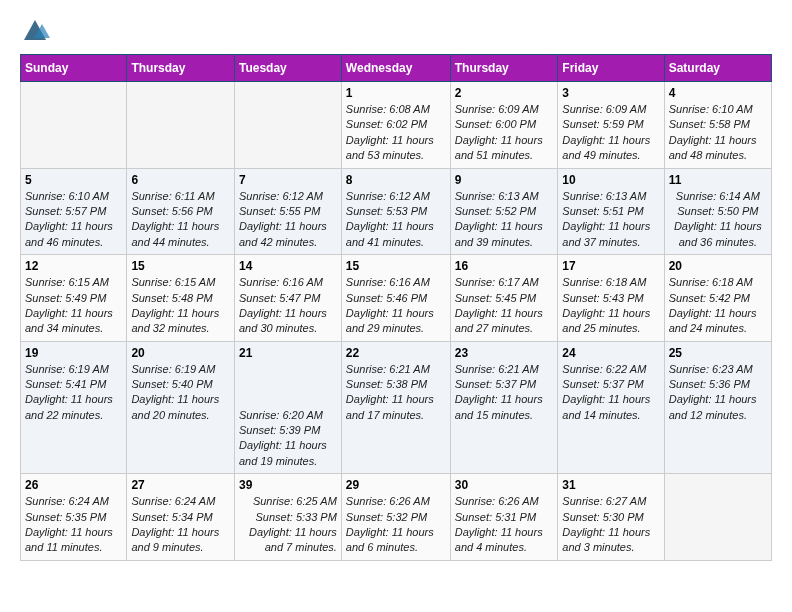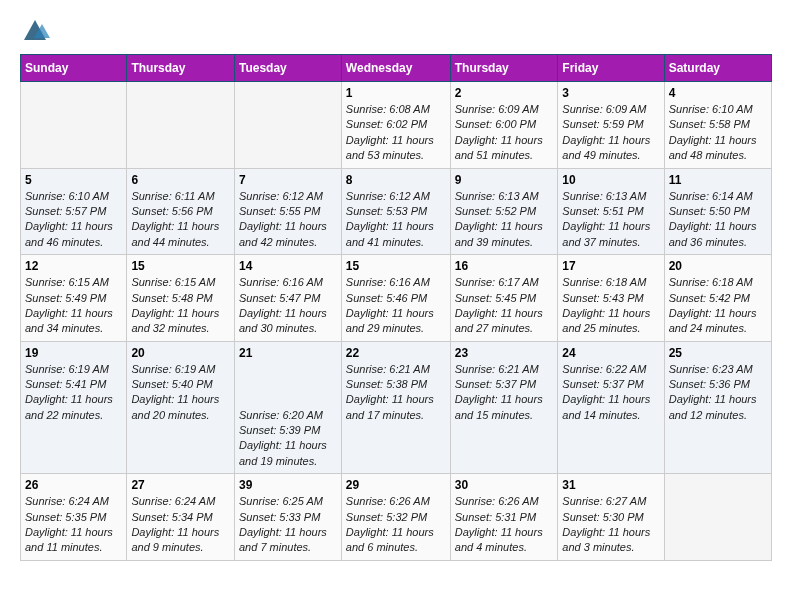--- a/index.html
+++ b/index.html
@@ -195,21 +195,21 @@
         </td>
         <td>
           <span class="day-number">10</span>
           <div class="day-info" style="white-space: pre-line;">Sunrise: 6:13 AM
 Sunset: 5:51 PM
 Daylight: 11 hours
 and 37 minutes.</div>
         </td>
         <td>
           <span class="day-number">11</span>
-          <div class="day-info" style="white-space: pre-line;">Sunrise: 6:14 AM
+          <div class="day-info" style="white-space: pre-line; text-align: center;">Sunrise: 6:14 AM
 Sunset: 5:50 PM
 Daylight: 11 hours
 and 36 minutes.</div>
         </td>
       </tr>
       <tr>
         <td>
           <span class="day-number">12</span>
           <div class="day-info" style="white-space: pre-line;">Sunrise: 6:15 AM
 Sunset: 5:49 PM
@@ -320,21 +320,21 @@
         </td>
         <td>
           <span class="day-number">27</span>
           <div class="day-info" style="white-space: pre-line;">Sunrise: 6:24 AM
 Sunset: 5:34 PM
 Daylight: 11 hours
 and 9 minutes.</div>
         </td>
         <td>
           <span class="day-number">39</span>
-          <div class="day-info" style="white-space: pre-line;">Sunrise: 6:25 AM
+          <div class="day-info" style="white-space: pre-line; text-align: right;">Sunrise: 6:25 AM
 Sunset: 5:33 PM
 Daylight: 11 hours
 and 7 minutes.</div>
         </td>
         <td>
           <span class="day-number">29</span>
           <div class="day-info" style="white-space: pre-line;">Sunrise: 6:26 AM
 Sunset: 5:32 PM
 Daylight: 11 hours
 and 6 minutes.</div>

